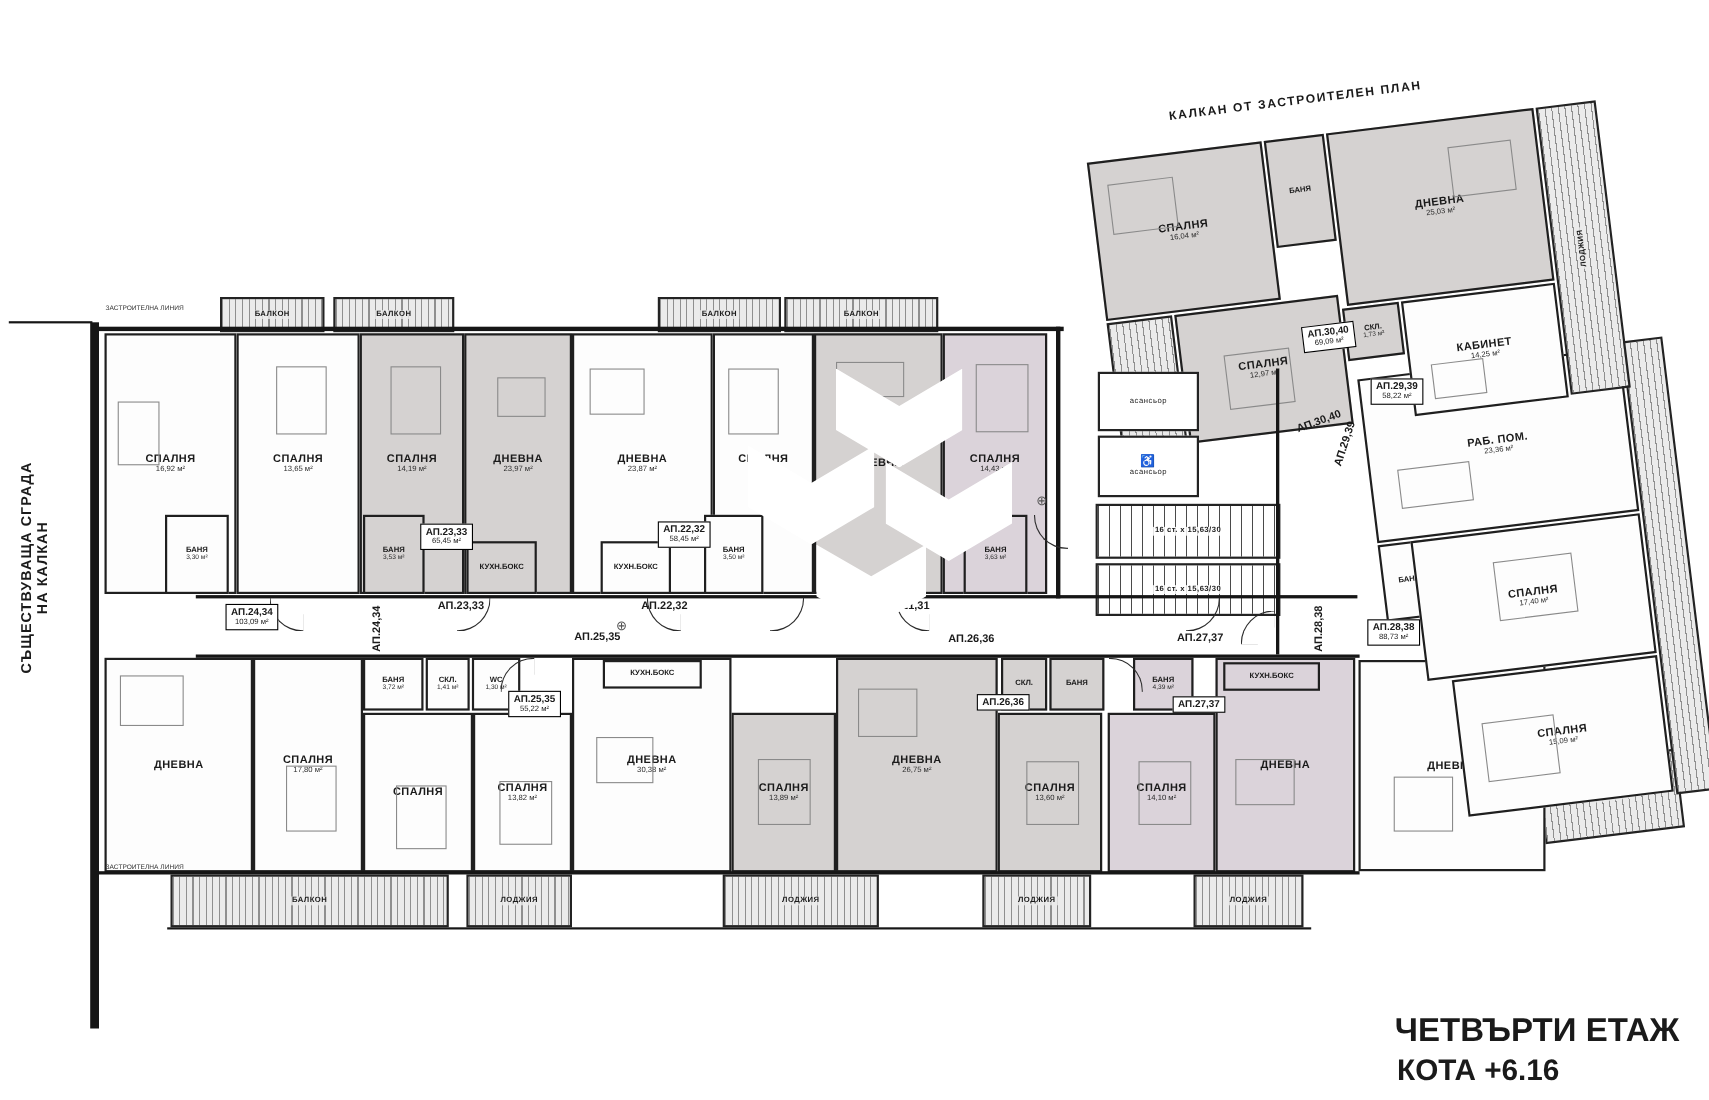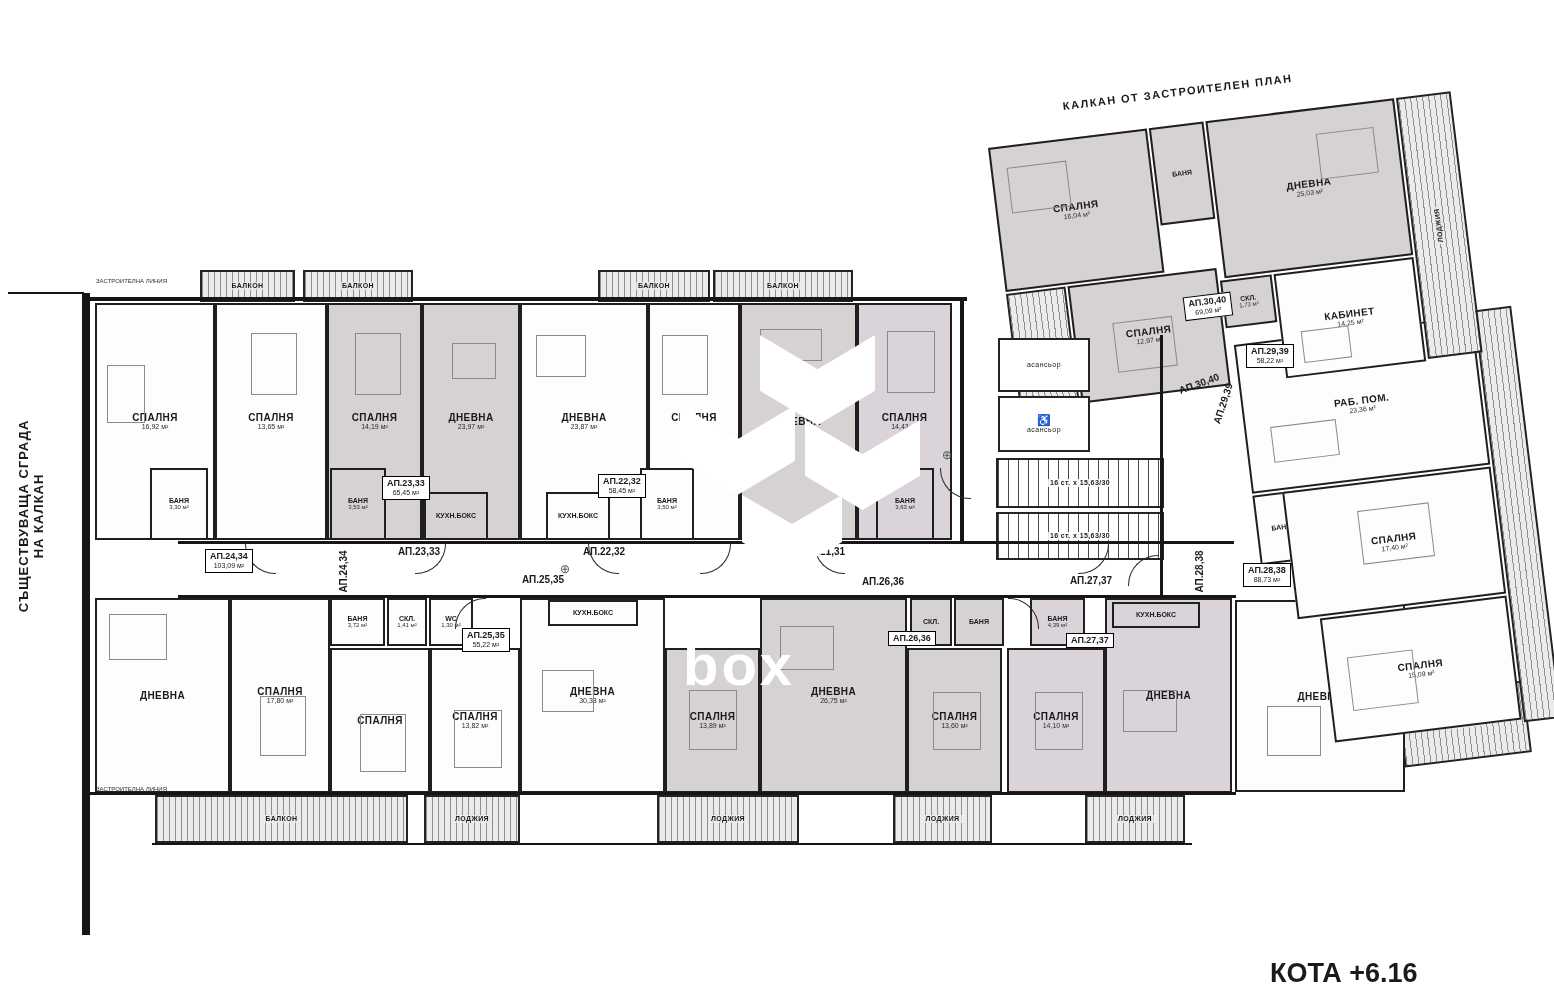--- a/index.html
+++ b/index.html
@@ -370,17 +370,17 @@
     <span>СЪЩЕСТВУВАЩА СГРАДА</span>
     <span>НА КАЛКАН</span>
   </div>
   <div class="tiny" style="left:96px;top:278px">ЗАСТРОИТЕЛНА ЛИНИЯ</div>
   <div class="tiny" style="left:96px;top:786px">ЗАСТРОИТЕЛНА ЛИНИЯ</div>
 
   <div class="chev" style="left:760px;top:335px;width:115px;height:90px"></div>
   <div class="chev" style="left:680px;top:405px;width:115px;height:90px"></div>
   <div class="chev" style="left:805px;top:420px;width:115px;height:90px"></div>
   <div class="chev" style="left:742px;top:495px;width:100px;height:76px"></div>
-  <div class="wm" style="left:683px;top:636px">box</div>
-
+
+  <div class="title">ЧЕТВЪРТИ ЕТАЖ</div>
   <div class="title2">КОТА +6.16</div>
 
 </div>
 
 </body></html>

